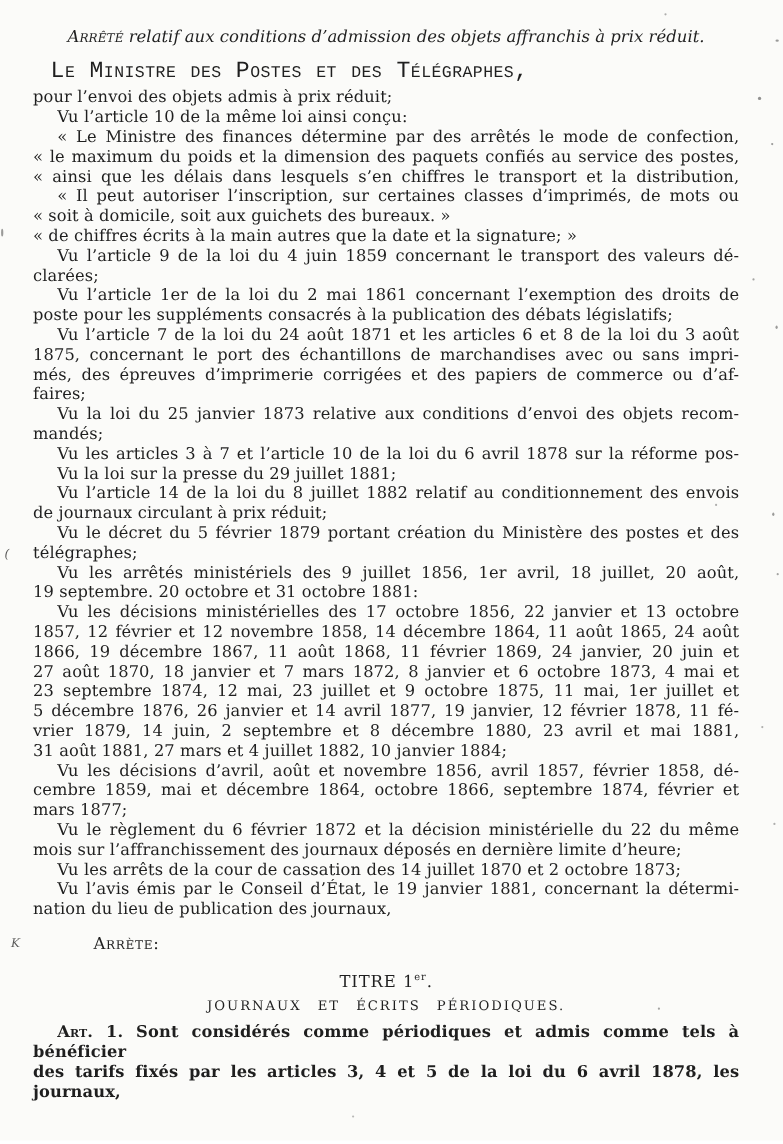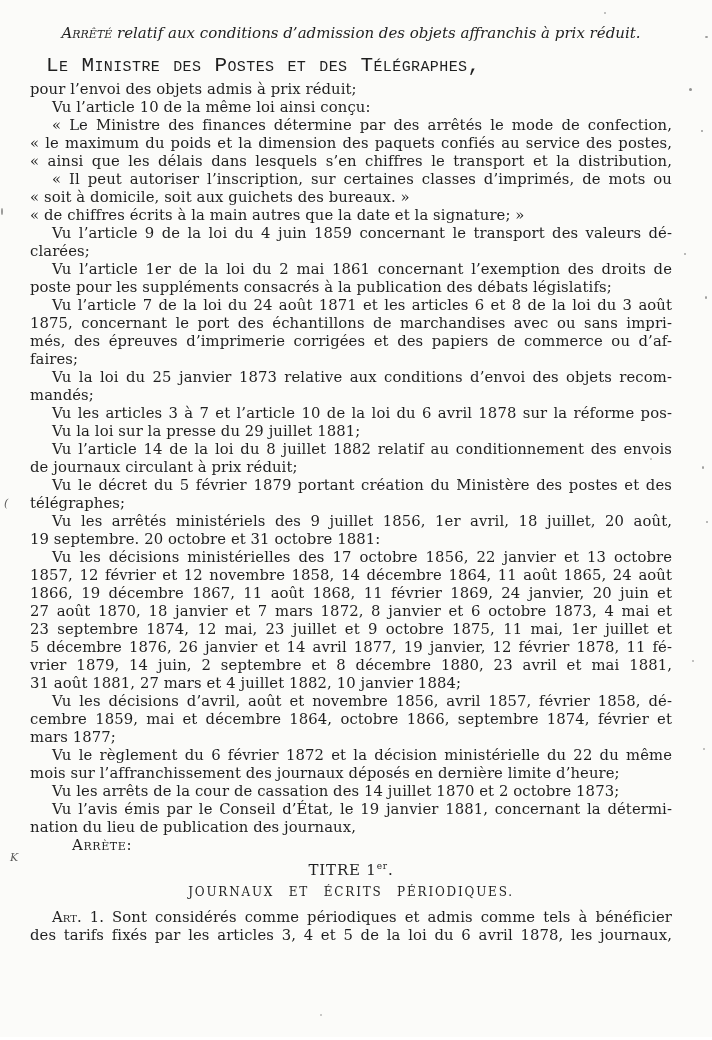--- a/index.html
+++ b/index.html
@@ -39,21 +39,21 @@
   .ln {
     margin: 0;
     font-size: 14.8px;
     line-height: 18px;
     text-align: justify;
     letter-spacing: 0.1px;
   }
   .ln.ind { text-indent: 22px; }
   .ln.fill { text-align-last: justify; }
   .arrete {
-    margin: 0;
+    margin: 13px;
     padding-left: 42px;
     font-variant: small-caps;
     font-size: 15px;
     line-height: 18px;
     letter-spacing: 0.6px;
   }
   .titre {
     margin: 3px 0 0 0;
     text-align: center;
     font-size: 15px;
@@ -62,21 +62,21 @@
   }
   .titre sup { font-size: 9px; }
   .subtitle {
     margin: 4px 0 0 0;
     text-align: center;
     font-size: 12px;
     line-height: 17px;
     letter-spacing: 1.8px;
     word-spacing: 9px;
   }
-  .article { margin-top: 7px; }
+  .article { margin-top: 7px; font-weight: bold; }
   .speck {
     position: absolute;
     background: #3a3a3a;
     border-radius: 50%;
   }
   .margin-mark {
     position: absolute;
     font-size: 11px;
     font-style: italic;
     opacity: 0.75;

